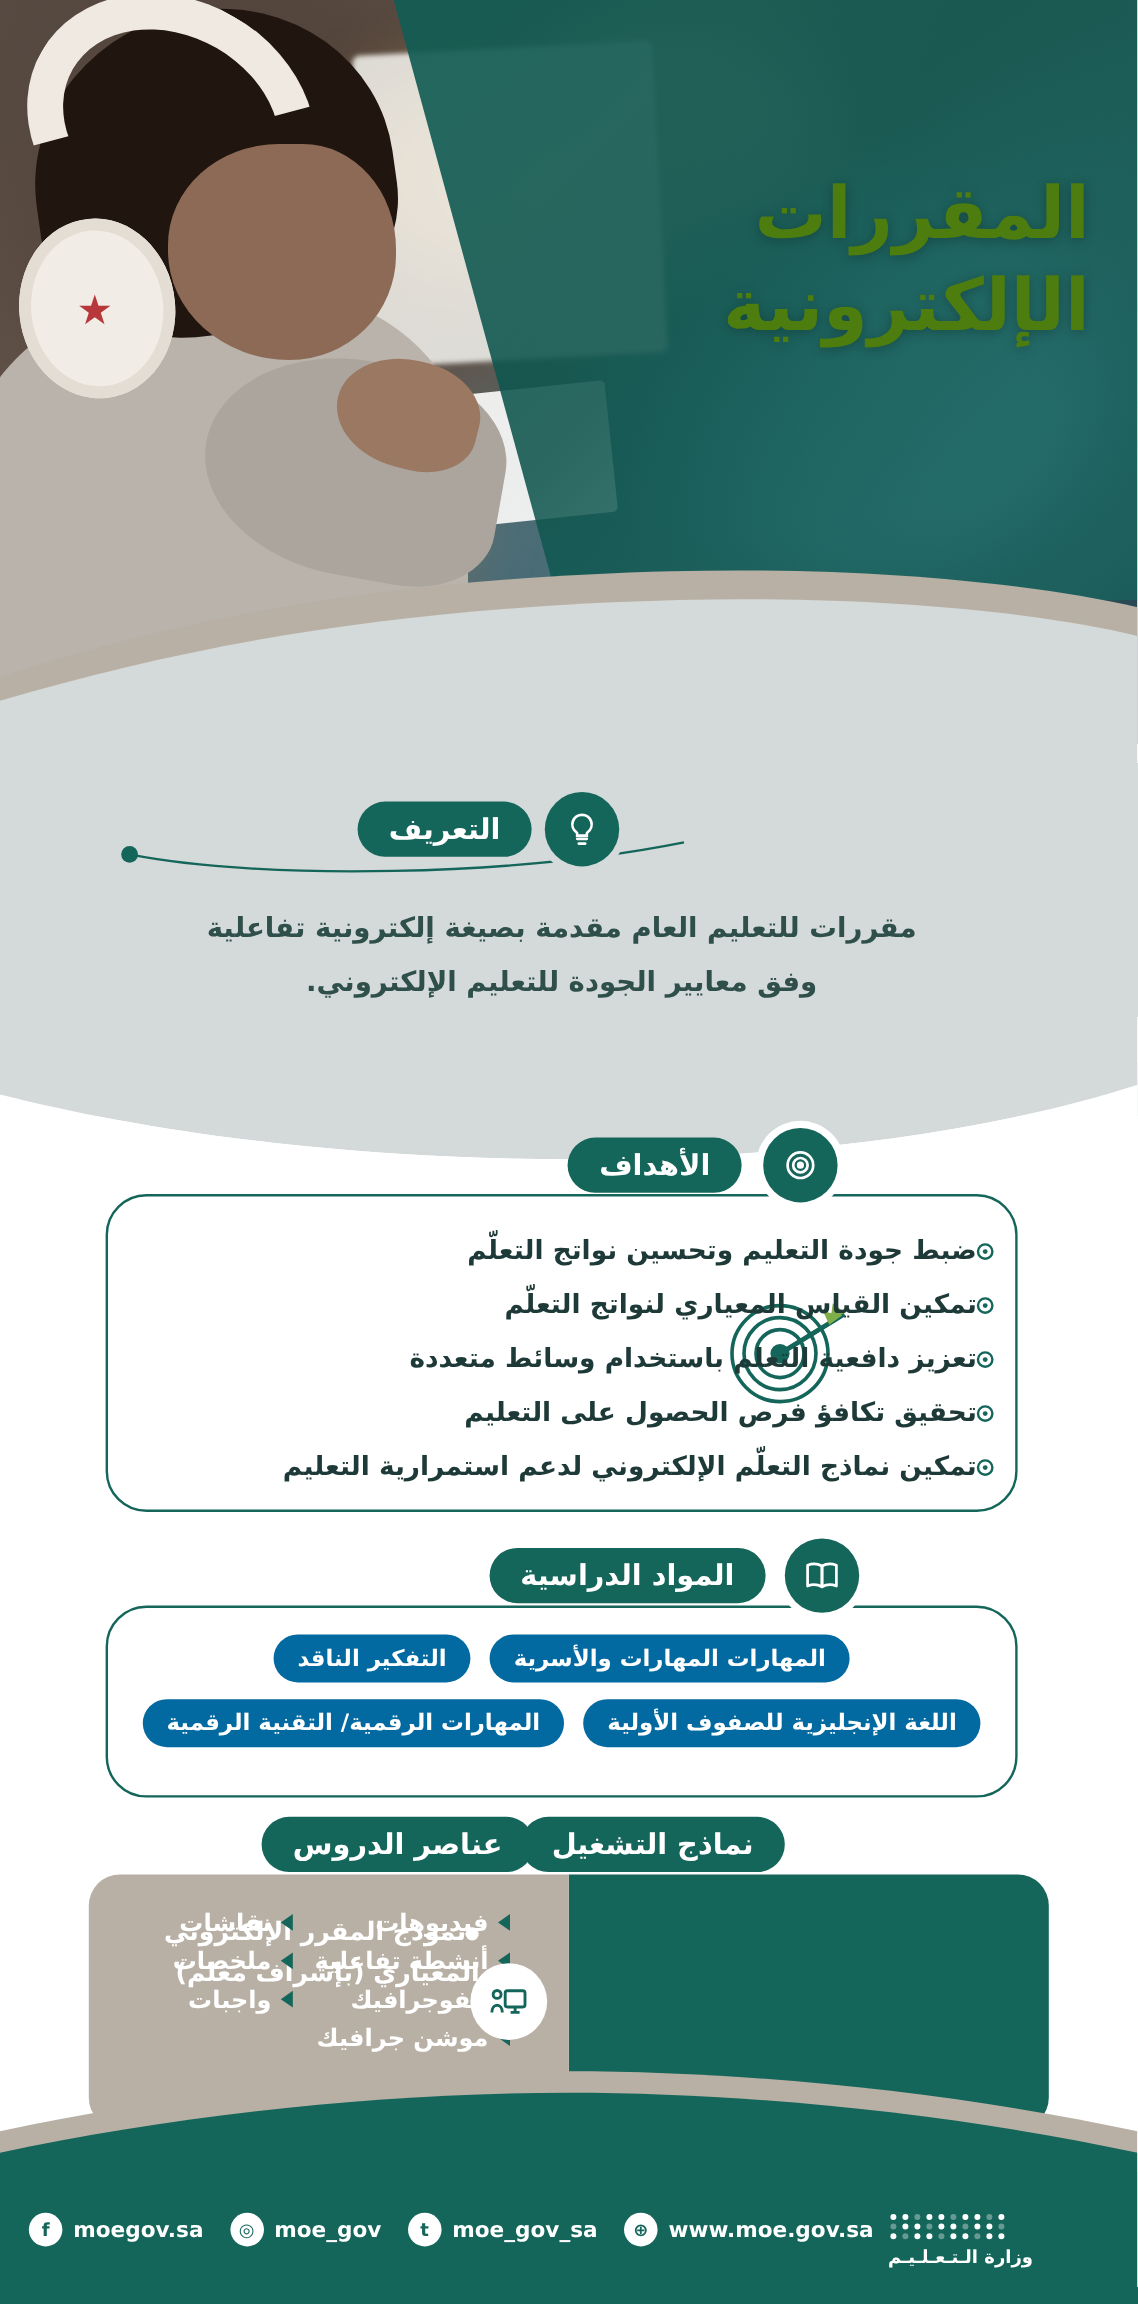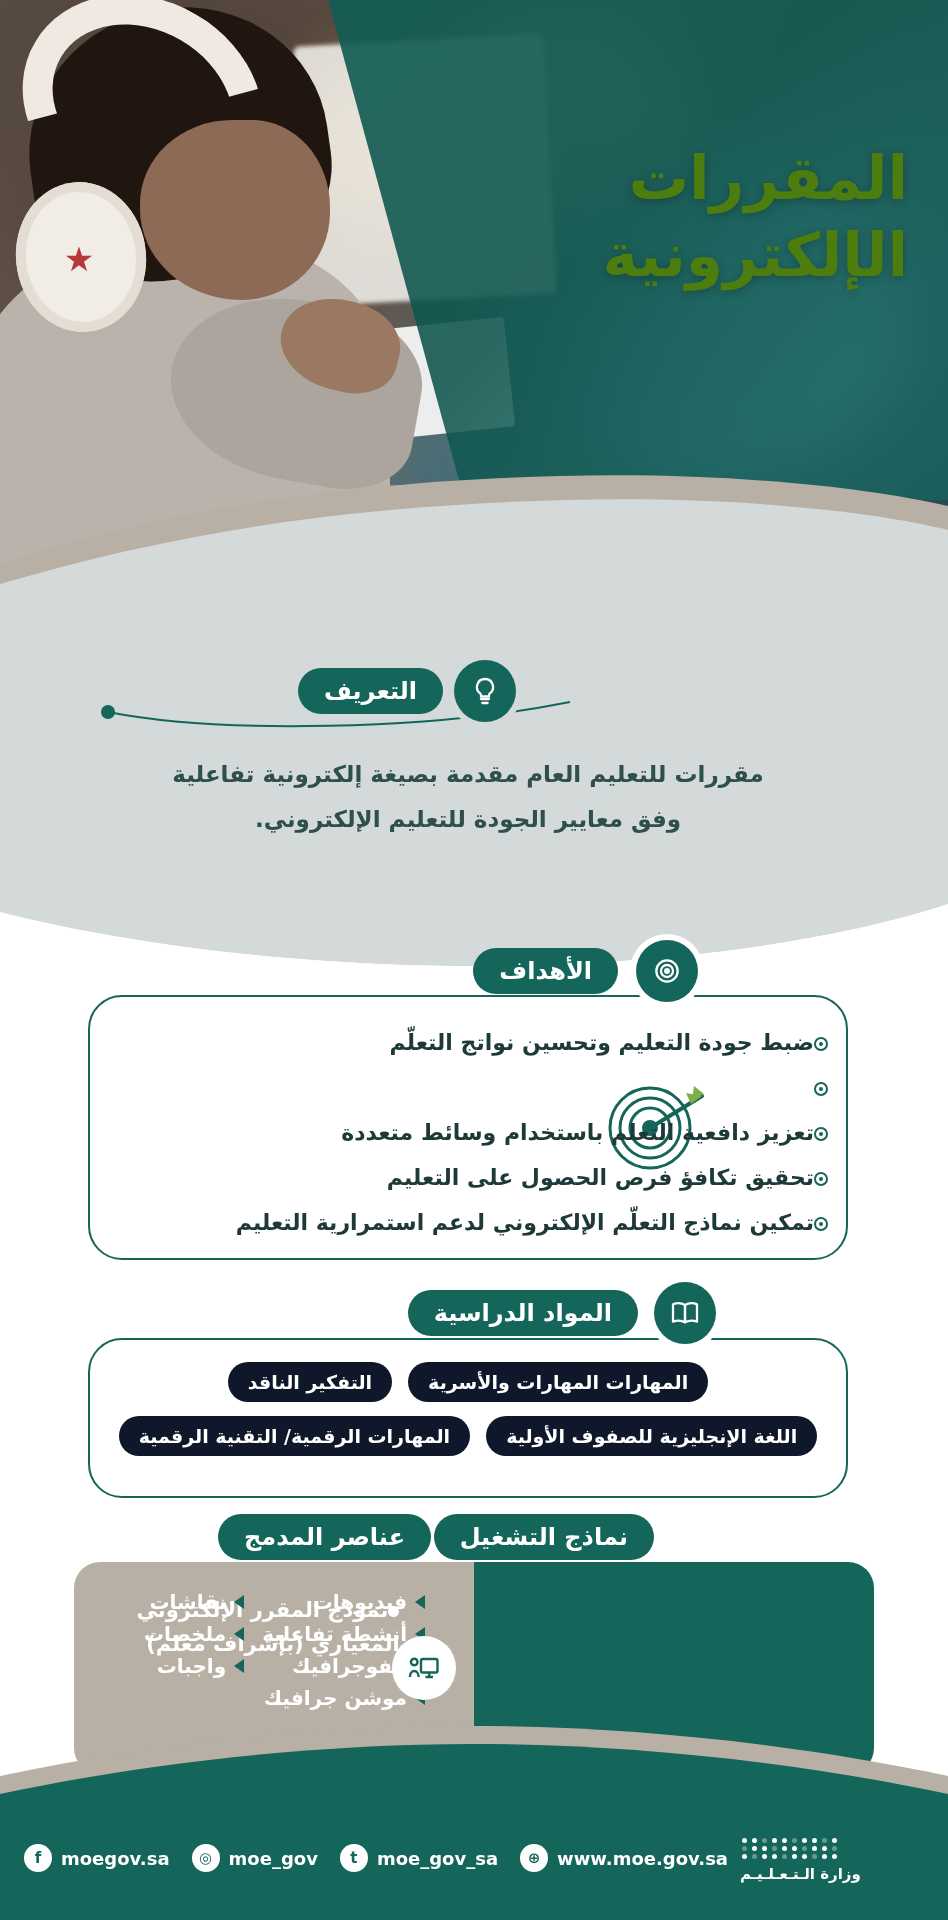--- a/index.html
+++ b/index.html
@@ -273,21 +273,21 @@
     left: 108px; top: 1362px;
     width: 720px;
     display: flex;
     flex-wrap: wrap;
     gap: 14px 16px;
     justify-content: center;
     align-content: flex-start;
     direction: rtl;
   }
   .chip {
-    background: #0f172a;
+    background: #0369a1;
     color: #ffffff;
     border-radius: 20px;
     padding: 9px 20px;
     font-size: 19px;
     font-weight: bold;
     white-space: nowrap;
   }
 
   
   .models-panel {
@@ -405,21 +405,21 @@
     font-size: 15px;
     font-weight: bold;
   }
   .moe-logo {
     position: absolute;
     right: 28px; top: 28px;
     width: 180px; height: 58px;
     display: flex;
     flex-direction: column;
     align-items: flex-end;
-    justify-content: flex-start;
+    justify-content: center;
   }
   .moe-dots { display: grid; grid-template-columns: repeat(10, 7px); gap: 3px; margin-bottom: 6px; }
   .moe-dots i { width: 5px; height: 5px; border-radius: 50%; background: #ffffff; display: block; }
   .moe-dots i.dim { background: rgba(255,255,255,0.35); }
   .moe-name { color: #ffffff; font-size: 15px; font-weight: bold; letter-spacing: 2px; }
 </style>
 </head>
 <body>
 
 <div class="page">
@@ -501,21 +501,21 @@
     <circle cx="52" cy="58" r="30" fill="none" stroke="#14655a" stroke-width="3"></circle>
     <circle cx="52" cy="58" r="20" fill="none" stroke="#14655a" stroke-width="3"></circle>
     <circle cx="52" cy="58" r="8" fill="#14655a"></circle>
     <path d="M52 58 L104 26" stroke="#14655a" stroke-width="4" stroke-linecap="round"></path>
     <path d="M104 26 l-16 -3 l5 11 z" fill="#7fae4a"></path>
     <path d="M96 16 l10 8 l-12 6 z" fill="#7fae4a"></path>
   </svg>
 
   <ul class="goals-list">
     <li><span class="bullet"></span><span>ضبط جودة التعليم وتحسين نواتج التعلّم</span></li>
-    <li><span class="bullet"></span></li>
+    <li><span class="bullet"></span><span>تمكين القياس المعياري لنواتج التعلّم</span></li>
     <li><span class="bullet"></span><span>تعزيز دافعية التعلم باستخدام وسائط متعددة</span></li>
     <li><span class="bullet"></span><span>تحقيق تكافؤ فرص الحصول على التعليم</span></li>
     <li><span class="bullet"></span><span>تمكين نماذج التعلّم الإلكتروني لدعم استمرارية التعليم</span></li>
   </ul>
 
   <div class="subjects-box"></div>
 
   <div class="pill" style="right:310px; top:1290px;">
     <span>المواد الدراسية</span>
   </div>
@@ -533,21 +533,21 @@
     <div class="chip">المهارات الرقمية/ التقنية الرقمية</div>
   </div>
 
   <div class="models-panel"></div>
   <div class="elements-panel"></div>
 
   <div class="pill" style="right:294px; top:1514px;">
     <span>نماذج التشغيل</span>
   </div>
   <div class="pill" style="left:218px; top:1514px; background:#14655a;">
-    <span>عناصر المدمج</span>
+    <span>عناصر الدروس</span>
   </div>
 
   <ul class="models-list">
     <li>
       <span class="bullet"></span><span>نموذج المقرر الإلكتروني المعياري (بإشراف معلم)</span>
     </li>
   </ul>
 
   <div class="mid-icon">
     <svg viewBox="0 0 24 24" width="36" height="36" fill="none" stroke="#14655a" stroke-width="1.6" stroke-linejoin="round">

